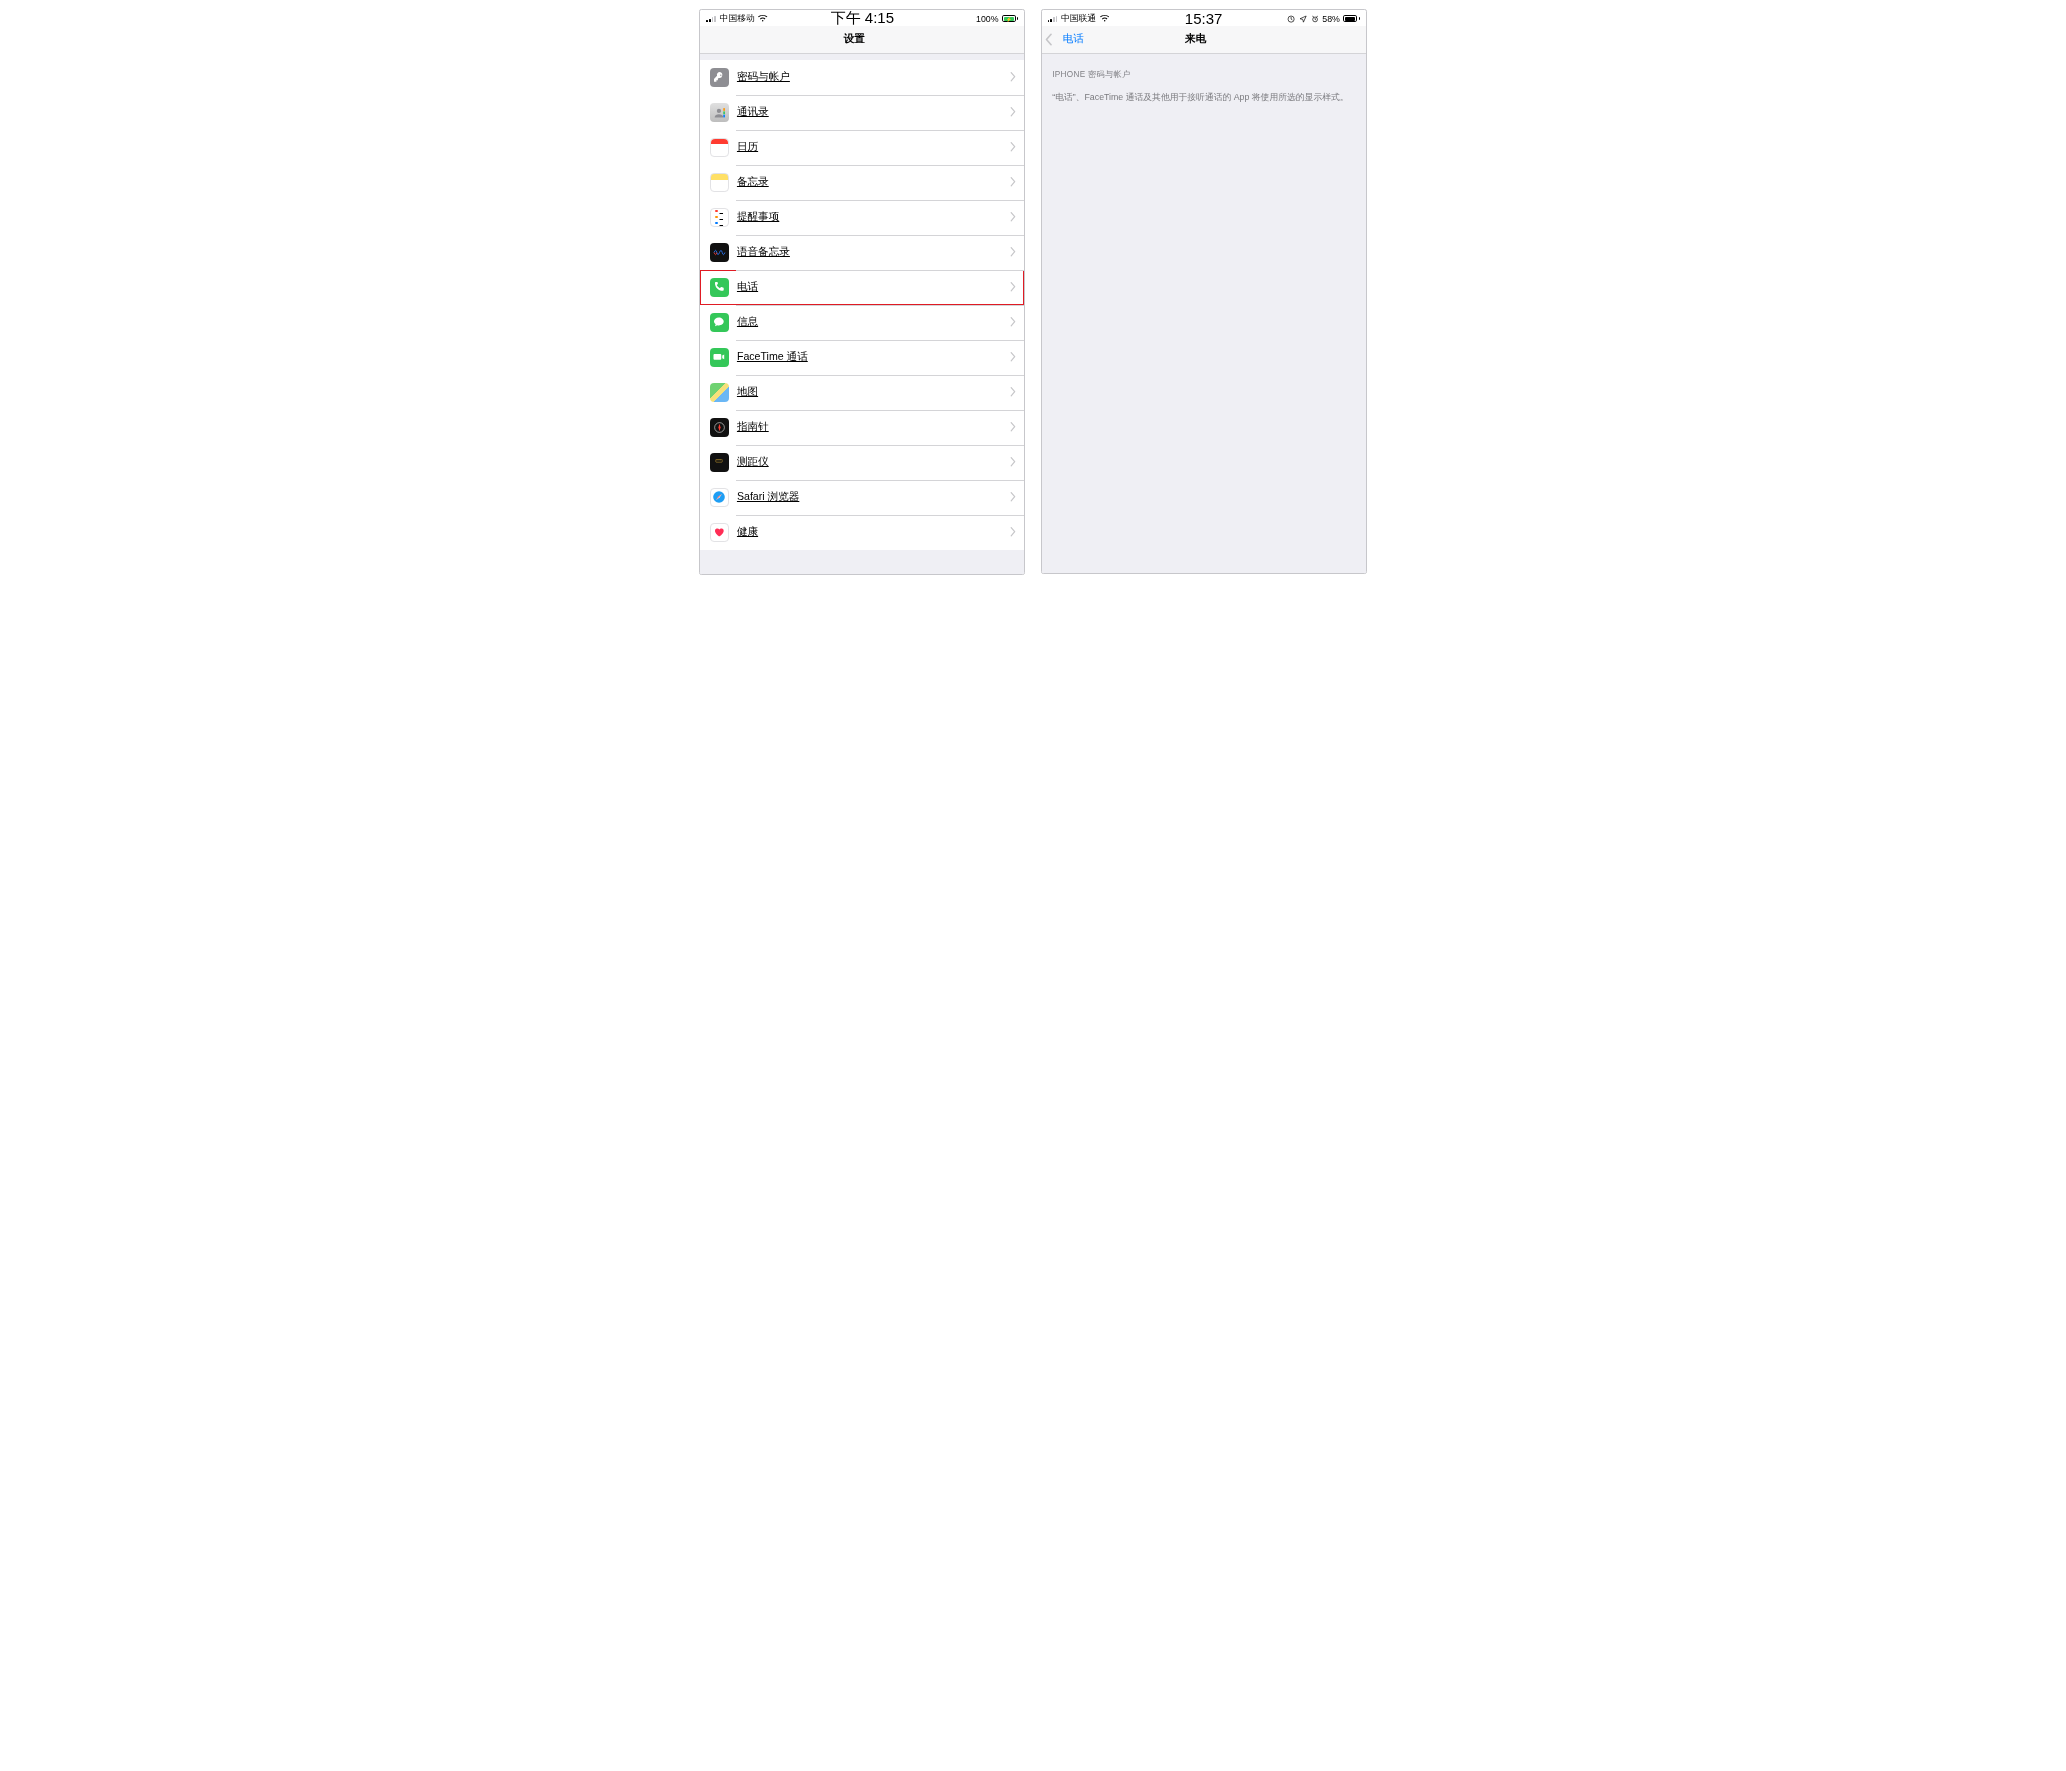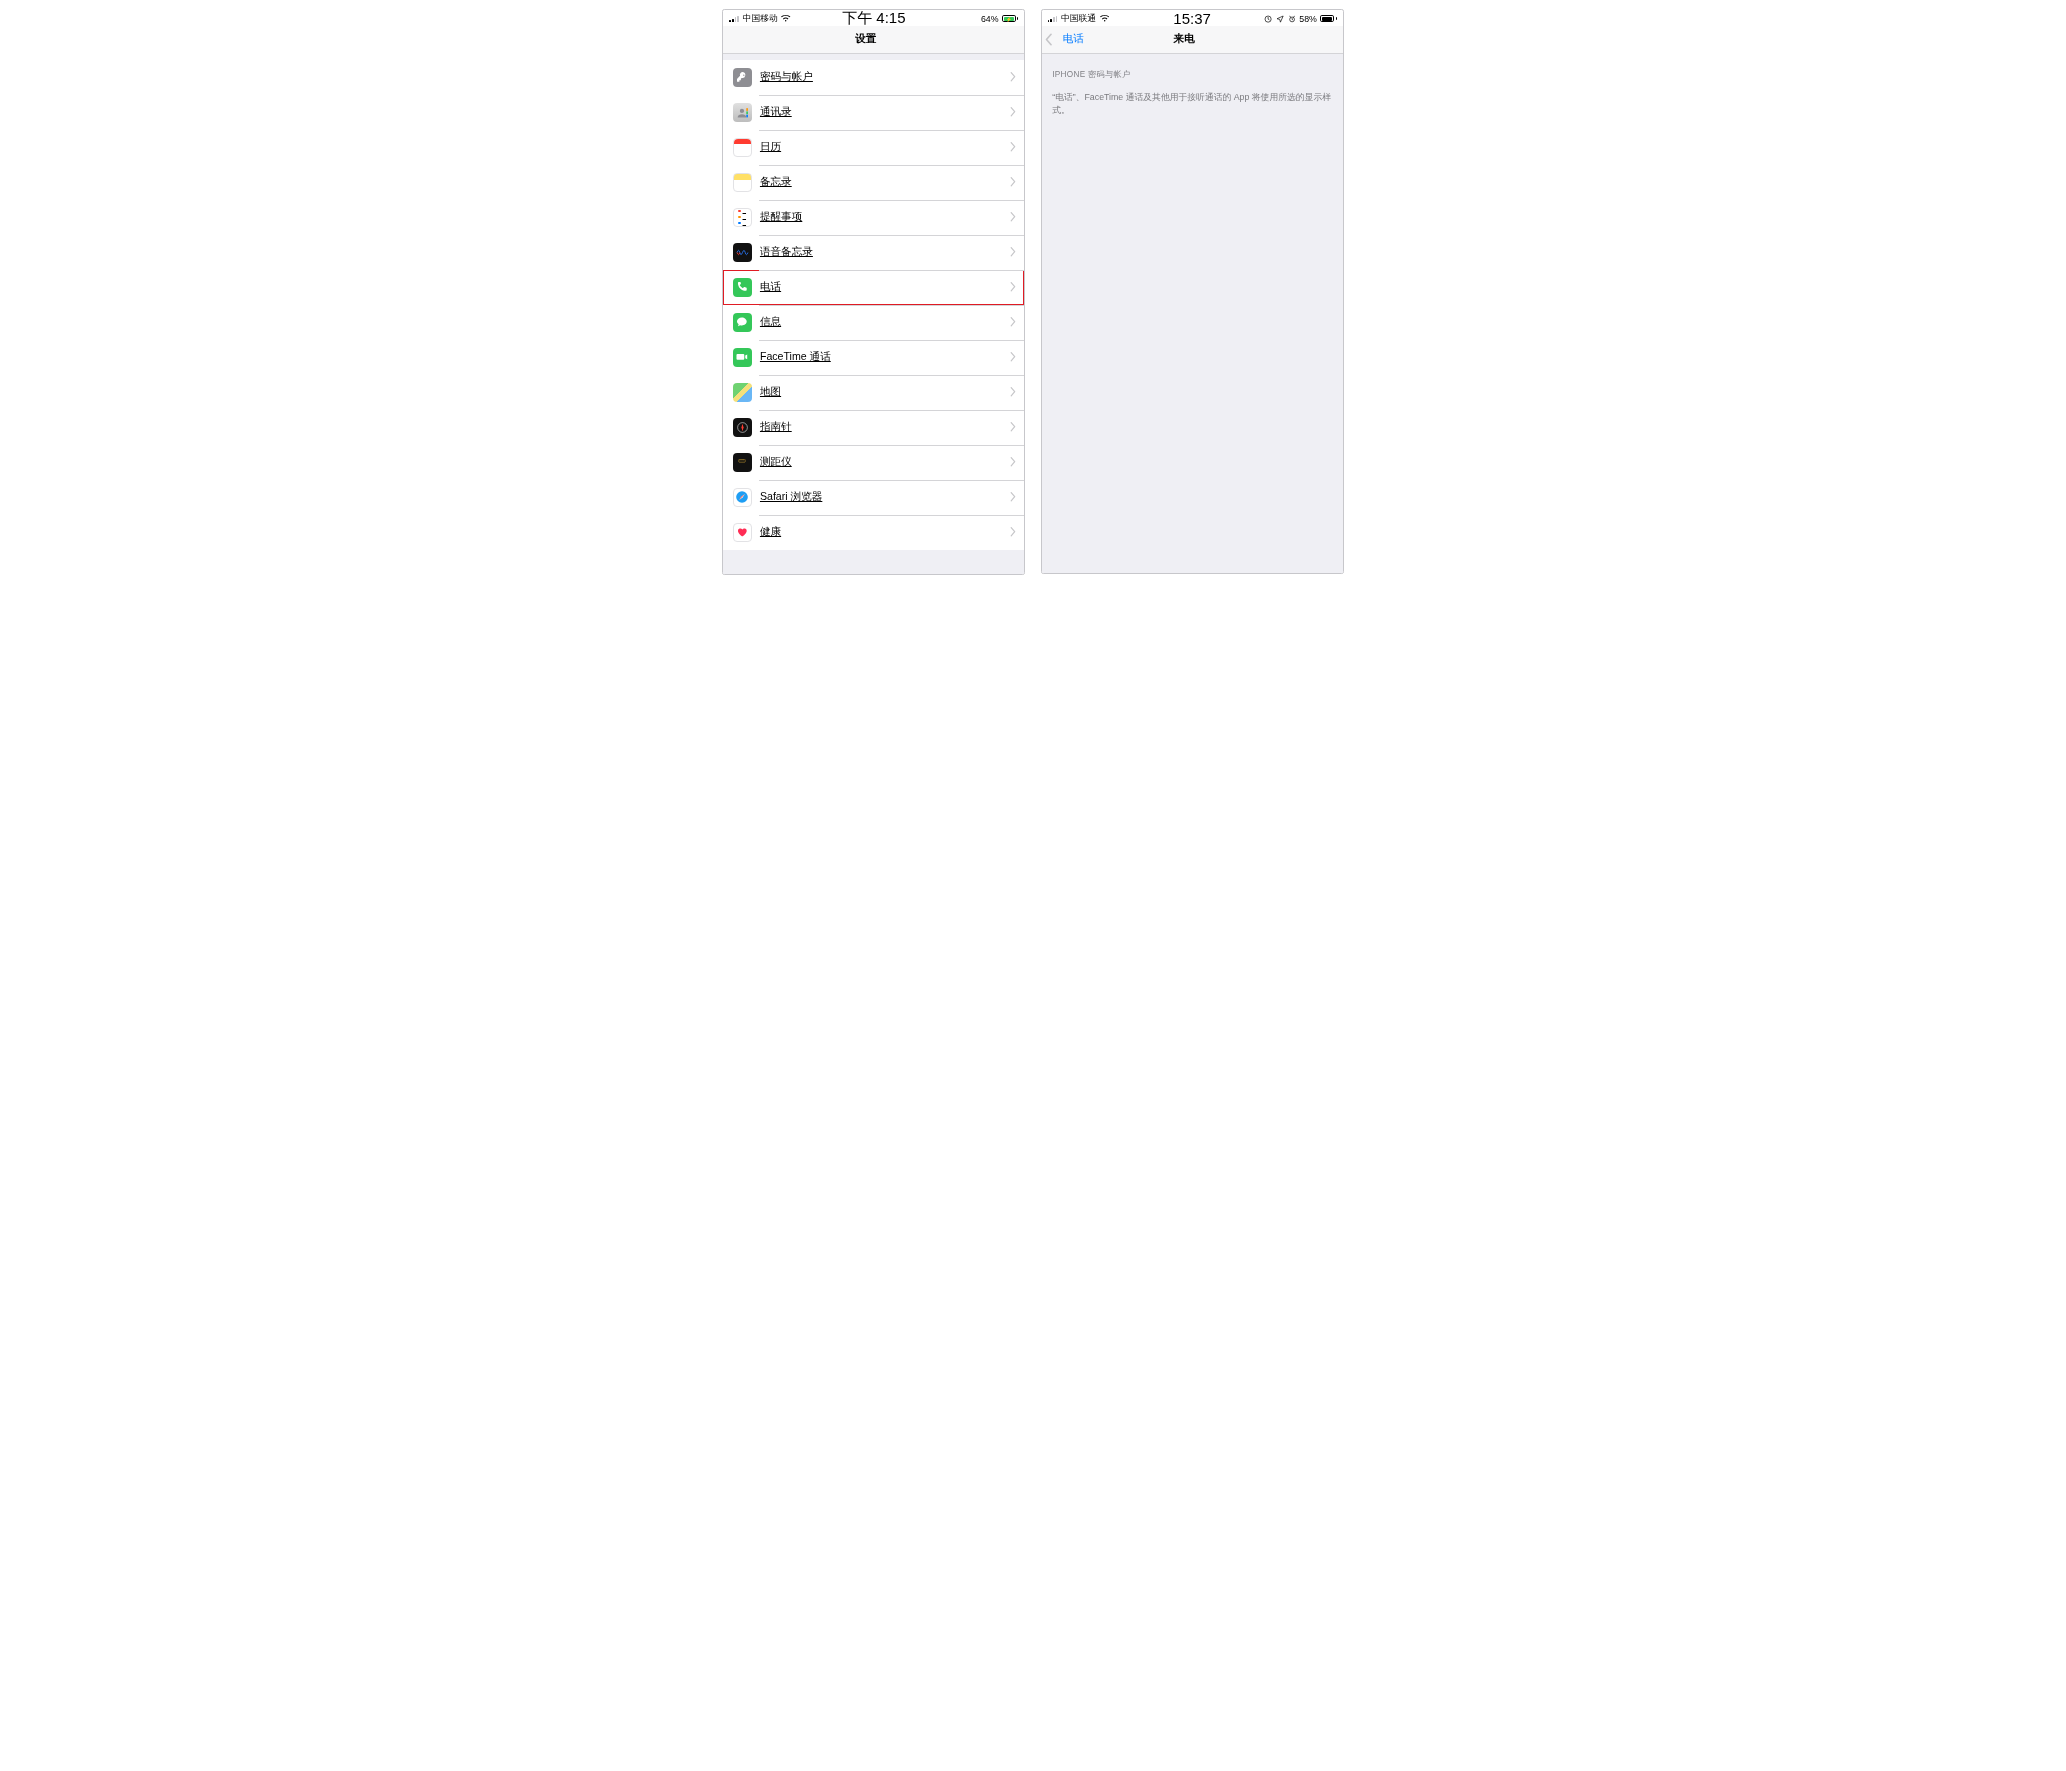--- a/index.html
+++ b/index.html
@@ -12,21 +12,21 @@
     --blue:#007aff;
     --red:#ff3b30;
     --green:#34c759;
     --orange:#ff9500;
     --gray:#8e8e93;
     --black:#000;
   }
   *{box-sizing:border-box;font-family:-apple-system,"PingFang SC","Helvetica Neue",Arial,sans-serif;}
   body{margin:0;background:#fff;padding:9.4px;}
   .stage{display:flex;gap:15.3px;justify-content:center;align-items:flex-start;}
-  .phone{width:303px;border:1.2px solid #c7c7cb;border-radius:2.3px;background:var(--bg);overflow:hidden;position:relative;min-height:564px;}
+  .phone{width:326px;border:1.2px solid #c7c7cb;border-radius:2.3px;background:var(--bg);overflow:hidden;position:relative;min-height:564px;}
   
   .status{display:flex;align-items:center;justify-content:space-between;height:15.3px;padding:1.2px 5.9px 0 5.9px;font-size:8.8px;font-weight:500;}
   .status .left,.status .right{display:flex;align-items:center;gap:3.5px;}
   .status .center{position:absolute;left:0;right:0;text-align:center;pointer-events:none;font-size:15px;}
   .sig{display:inline-flex;align-items:flex-end;gap:0.9px;height:7px;}
   .sig i{display:block;width:1.8px;background:#000;border-radius:0.6px;}
   .sig i.off{background:#c5c5c9;}
   .sig i:nth-child(1){height:2.3px}.sig i:nth-child(2){height:3.5px}.sig i:nth-child(3){height:4.7px}.sig i:nth-child(4){height:5.9px}
   .wifi-svg{width:9.4px;height:7px;}
   .batt{display:inline-flex;align-items:center;gap:1.2px;}
@@ -95,21 +95,21 @@
             <i class="off"></i>
             <i class="off"></i>
           </span>
         <span>中国移动</span>
         <svg class="wifi-svg" viewBox="0 0 20 14">
             <path d="M10 13.5c.9 0 1.6-.7 1.6-1.6S10.9 10.3 10 10.3s-1.6.7-1.6 1.6.7 1.6 1.6 1.6zm-4.4-4.6c1.2-1.1 2.7-1.8 4.4-1.8s3.2.7 4.4 1.8l1.5-1.6C14.3 5.9 12.3 5 10 5S5.7 5.9 4.1 7.3l1.5 1.6zM1.3 4.6C3.6 2.4 6.6 1 10 1s6.4 1.4 8.7 3.6l1.3-1.4C17.3 1 13.9-.5 10-.5S2.7 1 0 3.2l1.3 1.4z" fill="#000"></path>
           </svg>
       </div>
       <div class="center">下午 4:15</div>
       <div class="right">
-        <span>64%</span>
+        <span>100%</span>
         <span class="batt">
           <span class="batt-body green">
               <span class="batt-fill" style="width:90%"></span>
               <span class="charging">⚡</span>
             </span>
             <span class="batt-cap"></span>
         </span>
       </div>
     </div>
 

